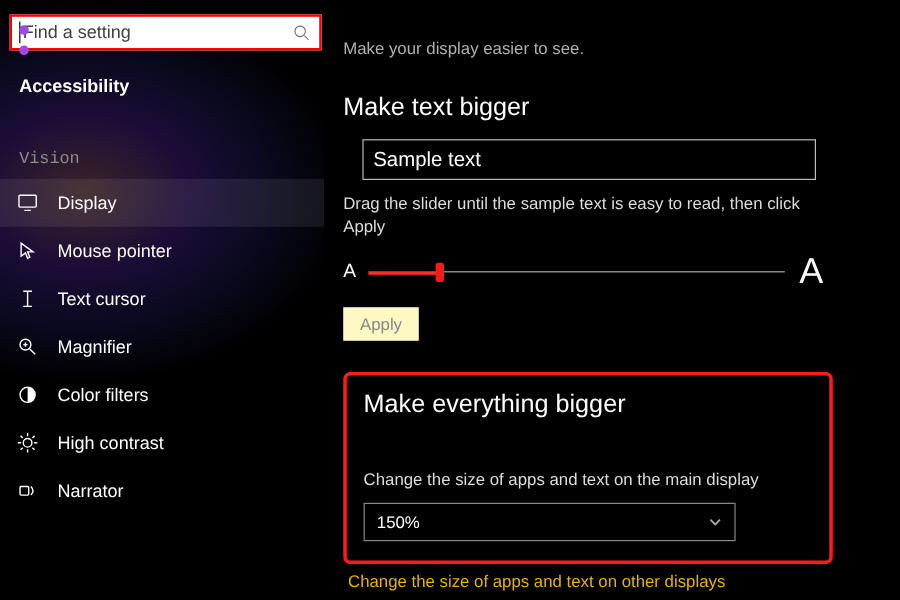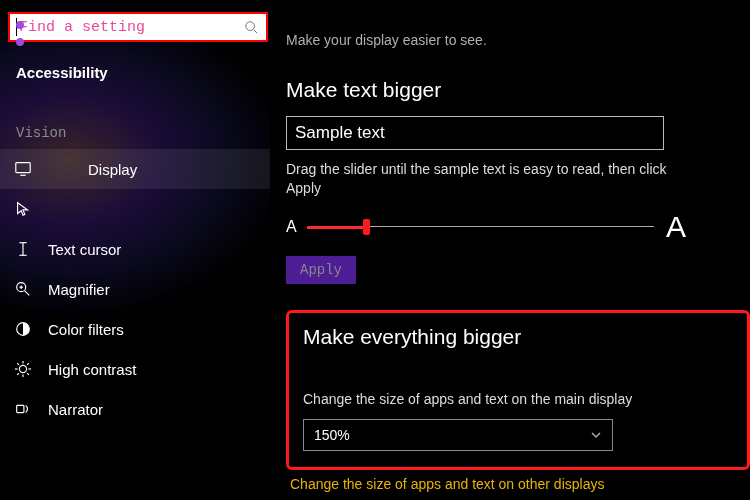--- a/index.html
+++ b/index.html
@@ -38,23 +38,22 @@
     align-items: center;
     padding: 0 28px 0 6px;
   }
   .search-caret {
     width: 1px;
     height: 18px;
     background: #000;
     margin-right: 2px;
   }
   .search-placeholder {
-    color: #ec4899;
+    color: #404040;
     font-size: 15px;
-    font-family: Liberation Mono, monospace;
   }
   .search-icon {
     position: absolute;
     right: 8px;
     top: 6px;
     width: 14px; height: 14px;
     stroke: #666;
     fill: none;
   }
   
@@ -78,21 +77,20 @@
     display: flex;
     align-items: center;
     height: 40px;
     padding-left: 14px;
     cursor: pointer;
     font-size: 15px;
     color: #fff;
   }
   .nav-item.active {
     background: rgba(255,255,255,0.08);
-    gap: 40px;
   }
   .nav-icon {
     width: 18px;
     height: 18px;
     margin-right: 16px;
     stroke: #fff;
     fill: none;
     stroke-width: 1.3;
   }
 
@@ -115,20 +113,21 @@
   }
   .sample-box {
     border: 1px solid #bbb;
     width: 378px;
     height: 34px;
     display: flex;
     align-items: center;
     padding-left: 8px;
     font-size: 17px;
     margin-bottom: 10px;
+    margin-left: 16px;
   }
   .instruction {
     font-size: 14px;
     color: #ddd;
     width: 400px;
     line-height: 1.35;
     margin-bottom: 12px;
   }
   .slider-row {
     display: flex;
@@ -147,31 +146,30 @@
     position:absolute; left:0; top:1px; height:3px; width:60px; background:#ff2a2a;
   }
   .slider-track-grey {
     position:absolute; left:60px; right:0; top:1px; height:1px; background:#aaa;
   }
   .slider-thumb {
     position:absolute; left:56px; top:-6px; width:7px; height:16px;
     background:#ff1a1a; border-radius:2px;
   }
   .apply-btn {
-    background:#4c1d95; color:#888; border:none;
+    background:#fef9c3; color:#888; border:none;
     padding:6px 14px; font-size:14px; cursor: default;
     margin-bottom: 26px;
-    font-family: Liberation Mono, monospace;
   }
 
   .highlight-box {
     border: 3px solid #ff1a1a;
     border-radius: 6px;
     padding: 12px 14px 16px 14px;
-    width: 464px;
+    width: 408px;
   }
   .highlight-box .h2 { margin-bottom: 12px; }
   .sub {
     font-size: 14px; color:#ddd; margin-bottom: 12px; margin-top: 42px;
   }
   .dropdown {
     border:1px solid #888;
     height: 32px; width: 310px;
     display:flex; align-items:center; justify-content:space-between;
     padding: 0 10px;
@@ -213,20 +211,21 @@
         <rect x="2" y="3" width="16" height="11" rx="1"></rect>
         <line x1="7" y1="17" x2="13" y2="17"></line>
       </svg>
     <span>Display</span>
   </div>
 
   <div class="nav-item">
     <svg class="nav-icon" viewBox="0 0 20 20">
         <path d="M4 3 L4 15 L8 12 L10 17 L12 16 L10 11 L15 11 Z"></path>
       </svg>
+    <span>Mouse pointer</span>
   </div>
 
   <div class="nav-item">
     <svg class="nav-icon" viewBox="0 0 20 20">
         <line x1="10" y1="3" x2="10" y2="17"></line>
         <line x1="6" y1="3" x2="14" y2="3"></line>
         <line x1="6" y1="17" x2="14" y2="17"></line>
       </svg>
     <span>Text cursor</span>
   </div>

